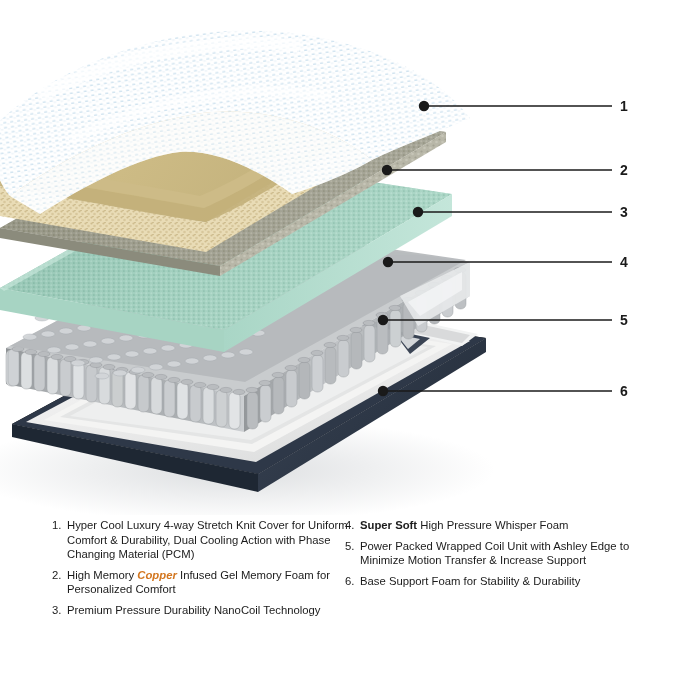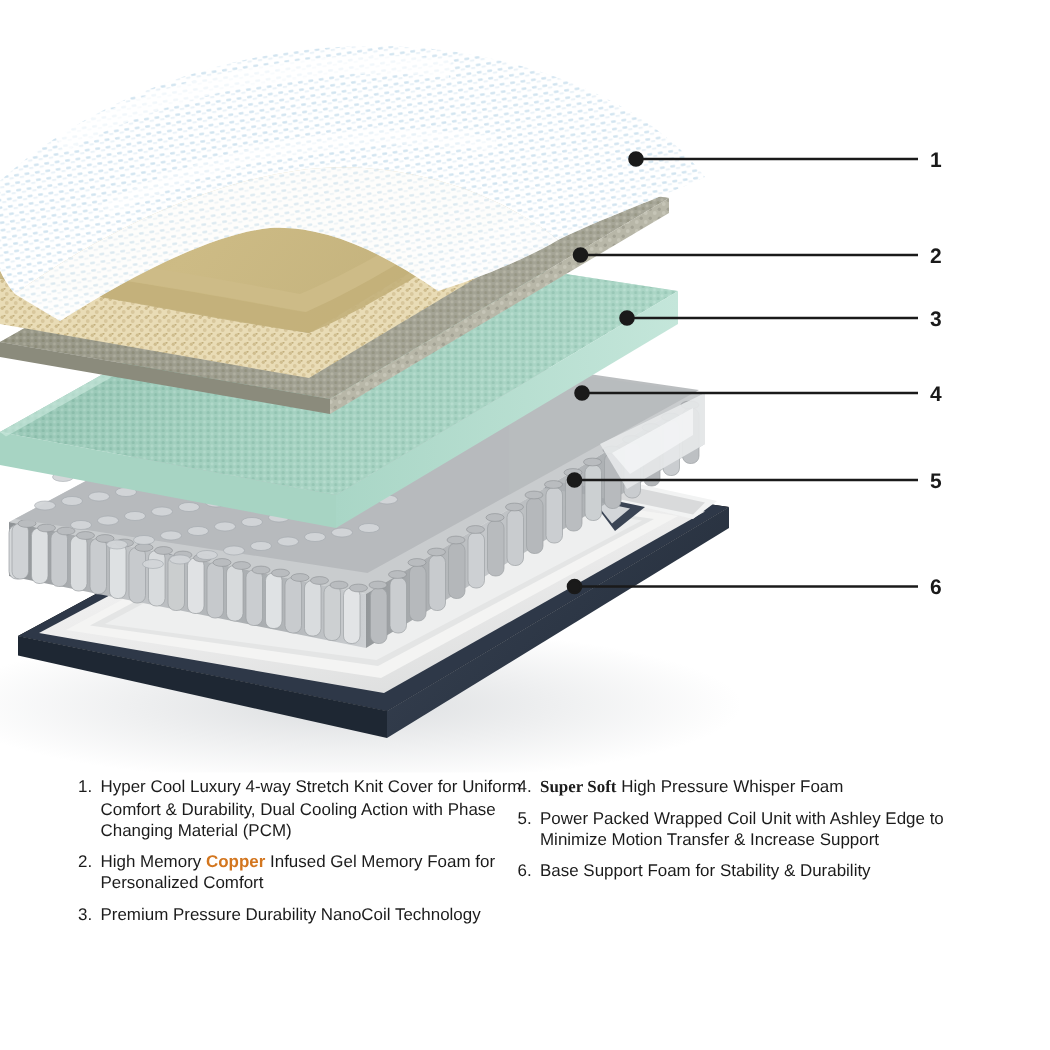--- a/index.html
+++ b/index.html
@@ -47,22 +47,22 @@
     color:#1b1b1b;
   }
   .legend-num{
     flex:0 0 auto;
     width:15px;
     text-align:left;
     font-size:11.3px;
     line-height:14.6px;
   }
   .legend-text{flex:1 1 auto;}
-  .hl-copper{color:#d3761f;font-weight:700;}
-  .hl-bold{font-weight:700;font-family:Liberation Serif, serif;}
+  .hl-copper{color:#d3761f;font-weight:700;font-style:italic;}
+  .hl-bold{font-weight:700;}
 </style>
 </head>
 <body>
 
 <div id="stage">
 
   <div id="diagram">
     <svg width="700" height="515" viewBox="0 0 700 515" xmlns="http://www.w3.org/2000/svg">
       <defs>
 

